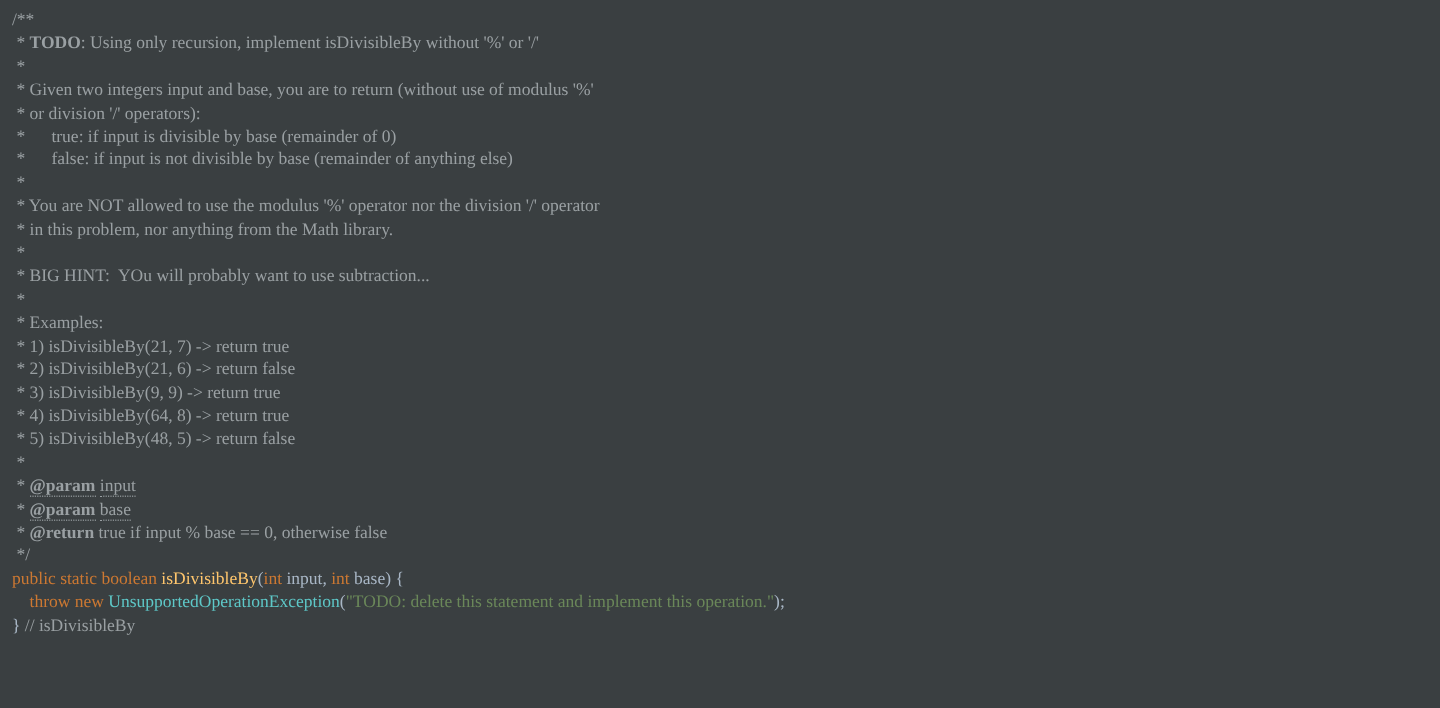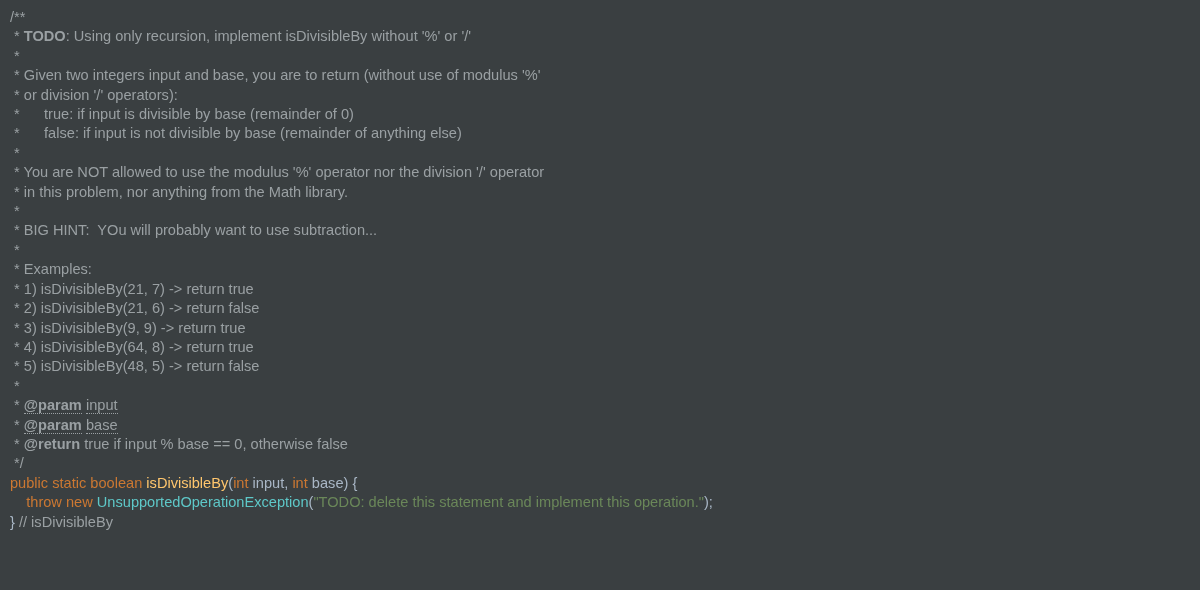--- a/index.html
+++ b/index.html
@@ -6,21 +6,21 @@
     margin: 0;
     padding: 0;
     width: 1200px;
     height: 590px;
     background: #3a3f41;
     overflow: hidden;
   }
   pre {
     margin: 0;
     padding: 8px 10px;
-    font-family: Liberation Sans, sans-serif;
+    font-family: Liberation Serif, serif;
     font-size: 14.6px;
     line-height: 1.33;
     color: #9aa0a3;
     white-space: pre;
   }
   .comment { color: #9aa0a3; }
   .bold { font-weight: 700; }
   .dotted { border-bottom: 1px dotted #9aa0a3; padding-bottom: 0px; }
   .kw-orange { color: #cc7832; }
   .ident-decl { color: #ffc66d; }

